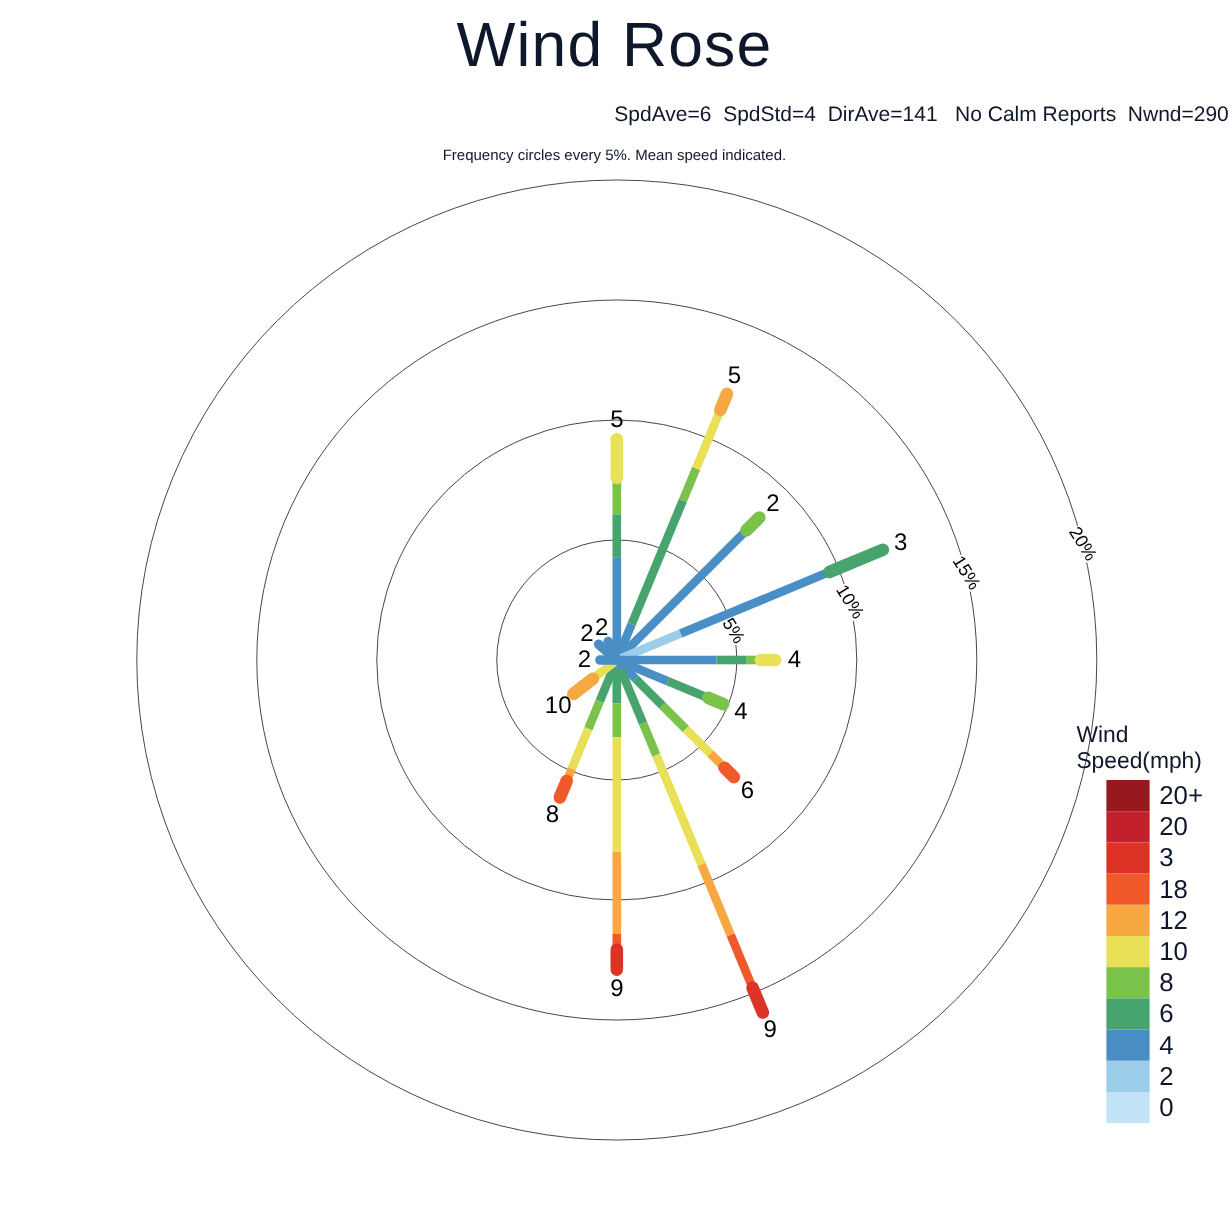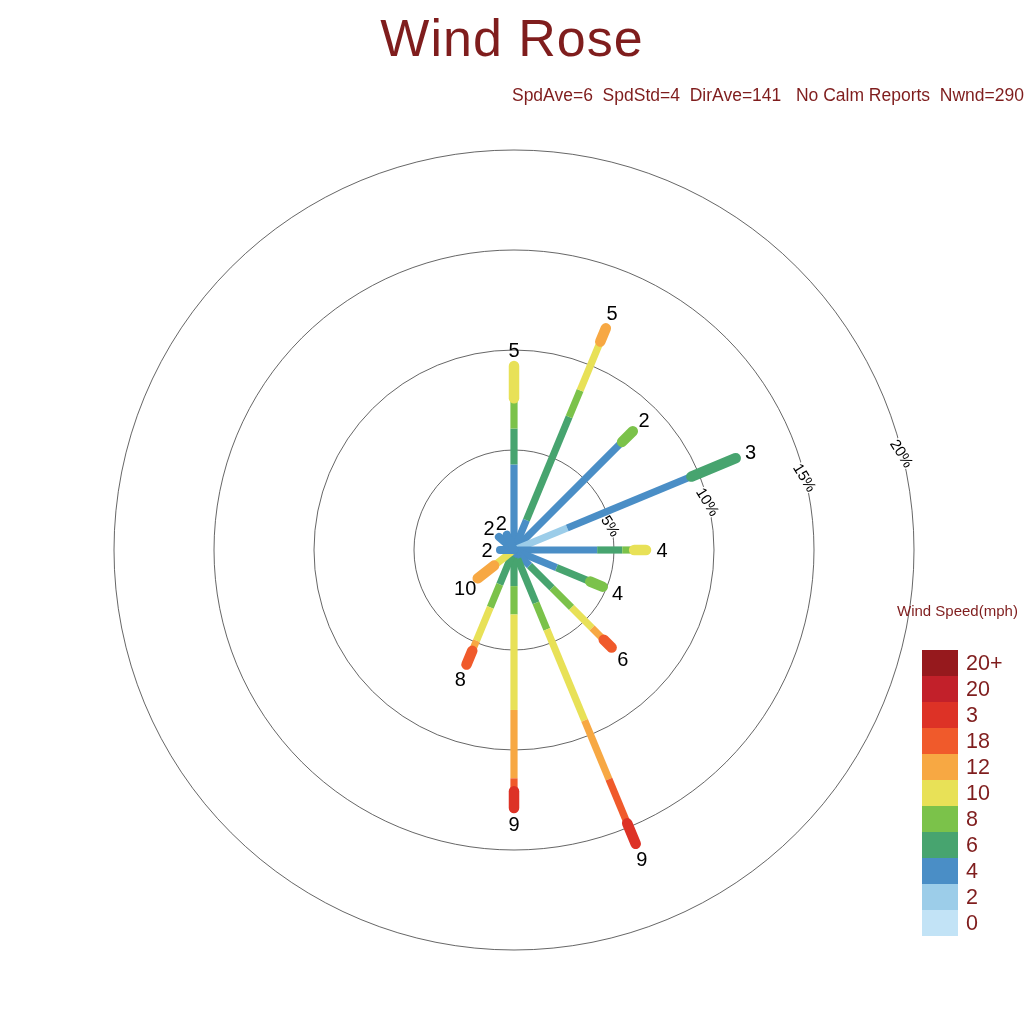--- a/index.html
+++ b/index.html
@@ -1,36 +1,37 @@
 <!DOCTYPE html>
 <html><head>
 <meta charset="utf-8">
 <style>
   html,body{margin:0;padding:0;background:#ffffff;}
   #page{position:relative;width:1024px;height:1024px;background:#fff;overflow:hidden;
-        font-family:"Liberation Sans","DejaVu Sans",sans-serif;color:#7f1d1d;}
+        font-family:"Liberation Sans","DejaVu Sans",sans-serif;color:#0f172a;}
   .title{position:absolute;top:12px;left:0;width:1024px;text-align:center;
          font-size:52px;letter-spacing:1px;line-height:1.0;}
   .subtitle{position:absolute;top:85px;left:0;width:1024px;text-align:right;
             font-size:17.5px;white-space:pre;}
   .caption{position:absolute;top:122px;left:0;width:1024px;text-align:center;
            font-size:12.5px;white-space:pre;}
   #rose-svg{position:absolute;left:0;top:0;}
-  .legend-title{position:absolute;left:897px;top:602px;font-size:15px;}
+  .legend-title{position:absolute;left:897px;top:602px;font-size:19px;}
   #legend-entries{position:absolute;left:922px;top:650px;}
   .legend-row{display:flex;align-items:flex-end;height:26px;}
   .legend-swatch{display:block;width:36px;height:26px;}
   .legend-label{margin-left:8px;font-size:21.5px;line-height:26px;}
 </style>
 </head>
 <body>
 
 <div id="page">
   <div class="title">Wind Rose</div>
   <div class="subtitle">SpdAve=6  SpdStd=4  DirAve=141   No Calm Reports  Nwnd=290</div>
+  <div class="caption">Frequency circles every 5%. Mean speed indicated.</div>
 
   <svg id="rose-svg" width="1024" height="1024" viewBox="0 0 1024 1024">
       <circle cx="514" cy="550" r="100" fill="none" stroke="#3f3f3f" stroke-width="0.8"></circle>
       <circle cx="514" cy="550" r="200" fill="none" stroke="#3f3f3f" stroke-width="0.8"></circle>
       <circle cx="514" cy="550" r="300" fill="none" stroke="#3f3f3f" stroke-width="0.8"></circle>
       <circle cx="514" cy="550" r="400" fill="none" stroke="#3f3f3f" stroke-width="0.8"></circle>
       <g transform="translate(611.0295726275997 525.8078104400332) rotate(58)">
         <rect x="-11" y="-9" width="22" height="18" fill="#ffffff"></rect>
         <text x="0" y="0" text-anchor="middle" dominant-baseline="central" font-size="15" fill="#000" font-family="&quot;Liberation Sans&quot;,&quot;DejaVu Sans&quot;,sans-serif">5%</text>
       </g>

